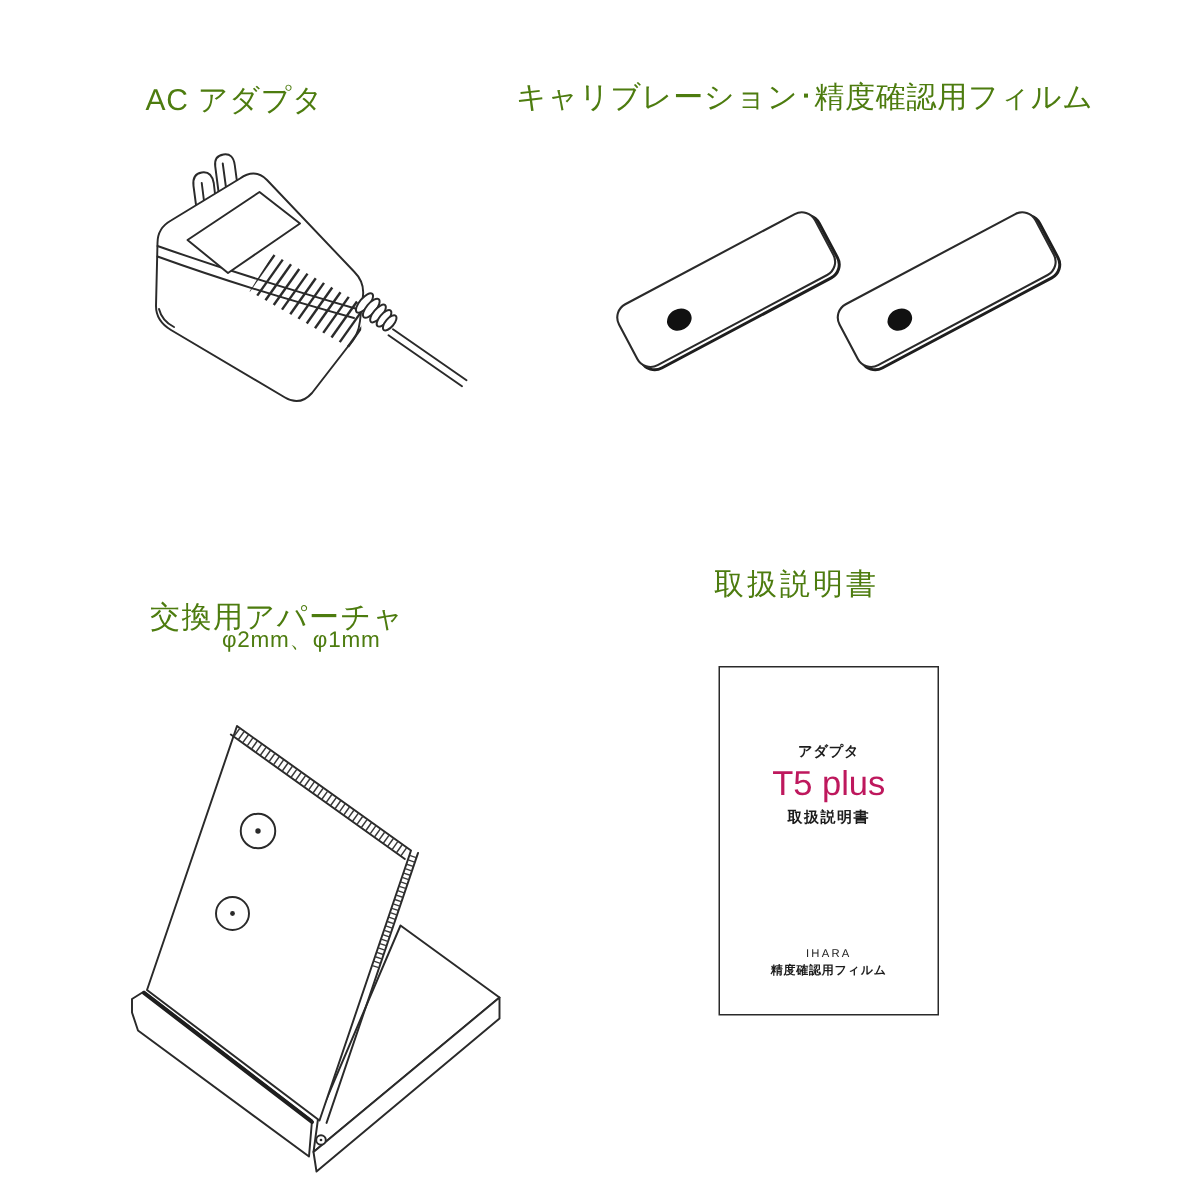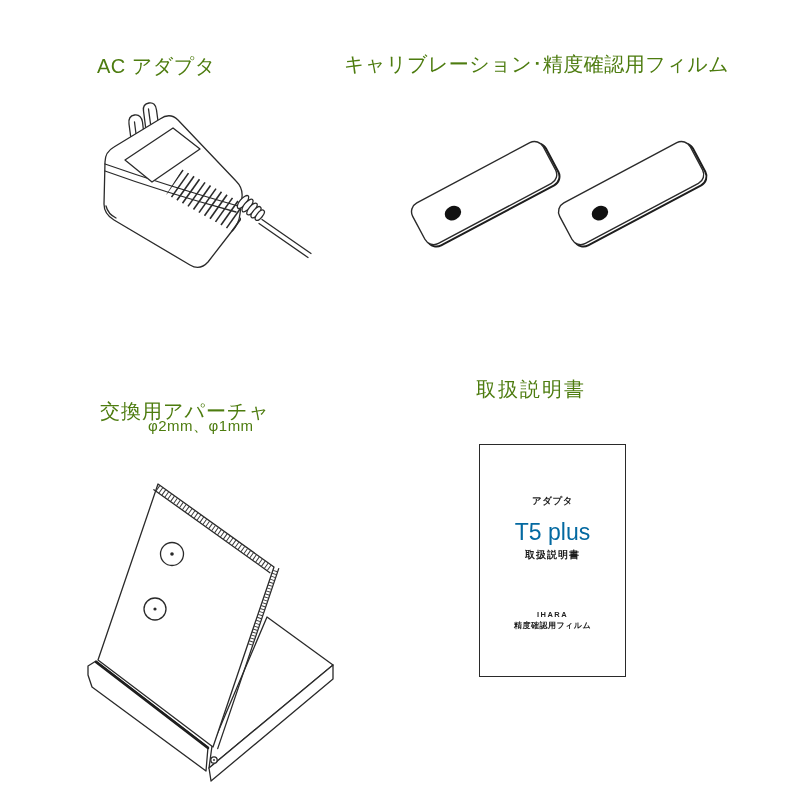--- a/index.html
+++ b/index.html
@@ -19,23 +19,23 @@
   .illustration svg{display:block;}
   
   .manual-cover{
     left:479px;top:444px;width:147px;height:233px;
     border:1.6px solid #2a2a2a;
     background:#ffffff;
     display:flex;flex-direction:column;align-items:center;
     box-sizing:border-box;
   }
   .manual-cover .product-type{margin-top:50px;font-size:9.5px;font-weight:bold;letter-spacing:0.5px;}
-  .manual-cover .model{margin-top:11px;font-size:23px;color:#0369a1;}
+  .manual-cover .model{margin-top:1px;font-size:23px;color:#be185d;}
   .manual-cover .doc-title{margin-top:2px;font-size:10px;font-weight:bold;letter-spacing:1px;}
-  .manual-cover .brand{margin-top:48px;font-size:7.5px;letter-spacing:1.5px;color:#222;font-weight:bold;}
+  .manual-cover .brand{margin-top:79px;font-size:7.5px;letter-spacing:1.5px;color:#222;}
   .manual-cover .company{margin-top:1px;font-size:8px;font-weight:bold;letter-spacing:0.5px;}
   .stroke{fill:none;stroke:#2a2a2a;stroke-width:1.3;stroke-linecap:round;stroke-linejoin:round;}
   .wfill{fill:#ffffff;stroke:#2a2a2a;stroke-width:1.3;stroke-linejoin:round;}
 </style>
 </head>
 <body>
 
 <div class="abs item-label" style="left:97px;top:53px;">AC アダプタ</div>
 
 <div class="abs item-label" style="left:344px;top:51px;text-align:center;">キャリブレーション･精度確認用フィルム</div>

